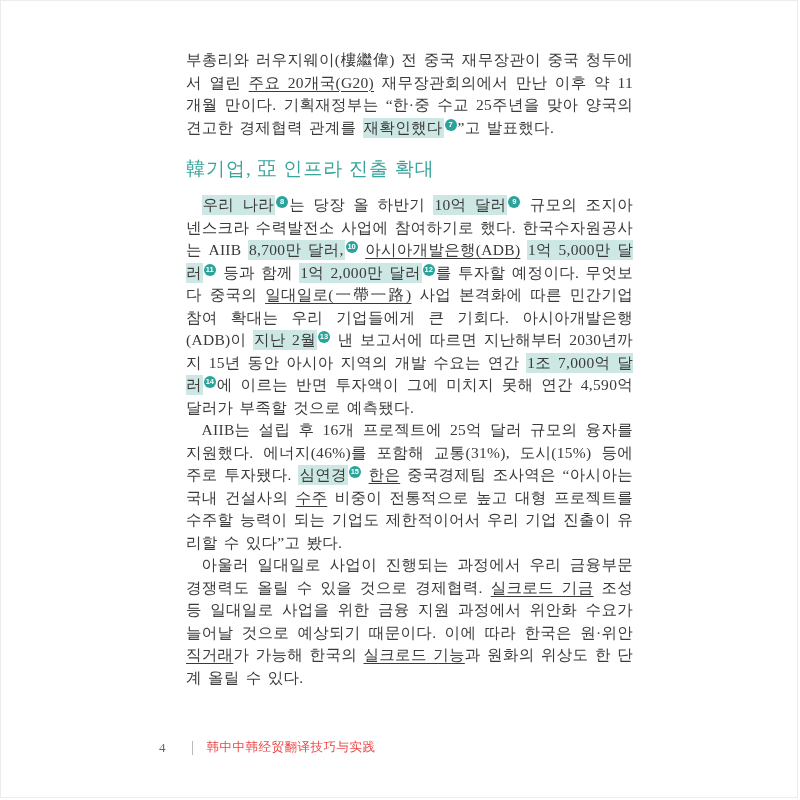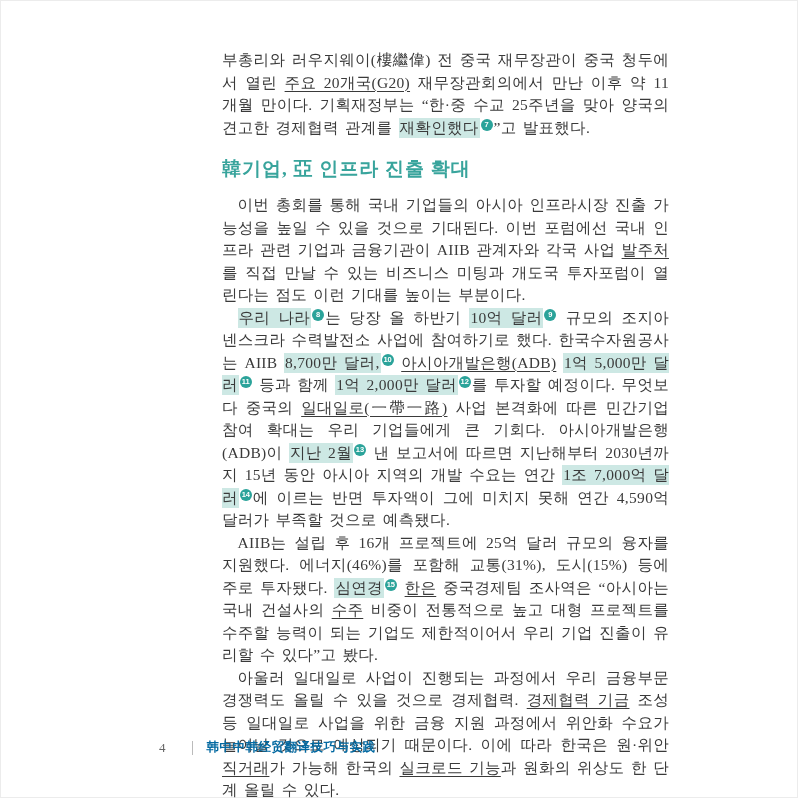--- a/index.html
+++ b/index.html
@@ -18,36 +18,35 @@
     border: 1px solid #ececec;
     box-sizing: border-box;
     font-family: "Liberation Serif", "DejaVu Serif", serif;
   }
   .content {
     position: absolute;
     left: 185px;
     top: 48px;
     width: 447px;
     color: var(--text-color, #3a3a3a);
-    margin-left: 36px;
   }
   .content p {
     margin: 0;
     font-size: 15.5px;
     line-height: 22.5px;
     text-align: justify;
     word-spacing: 2px;
     letter-spacing: 0.3px;
   }
   .content p.indent { text-indent: 1em; }
   .content h2 {
     margin: 18px 0 13px 0;
     font-size: 19px;
     line-height: 24px;
-    font-weight: bold;
+    font-weight: normal;
     letter-spacing: 1px;
     color: var(--accent-color, #38a49c);
   }
   .hl {
     background: var(--highlight-color, #cde8e4);
     padding: 1px 1px 2px 1px;
   }
   .ul {
     text-decoration: underline;
     text-underline-offset: 3px;
@@ -88,35 +87,34 @@
   }
   .footer .divider {
     display: inline-block;
     width: 1px;
     height: 14px;
     background: #bbbbbb;
     margin: 0 14px 0 26px;
   }
   .footer .booktitle {
     font-size: 12.5px;
-    font-weight: bold;
-    color: #0369a1;
+    font-weight: normal;
+    color: #ef4444;
     letter-spacing: 0.5px;
   }
 </style>
 </head>
 <body>
 
 <div class="page">
   <div class="content" id="content">
       <p class=""><span class="">부총리와 러우지웨이(樓繼偉) 전 중국 재무장관이 중국 청두에서 열린 </span><span class="ul">주요 20개국(G20)</span><span class=""> 재무장관회의에서 만난 이후 약 11개월 만이다. 기획재정부는 “한·중 수교 25주년을 맞아 양국의 견고한 경제협력 관계를 </span><span class="hl ">재확인했다</span><span class="marker">7</span><span class="">”고 발표했다.</span></p>
       <h2>韓기업, 亞 인프라 진출 확대</h2>
-      <p class="indent"><span class="">이번 총회를 통해 국내 기업들의 아시아 인프라시장 진출 가능성을 높일 수 있을 것으로 기대된다. 이번 포럼에선 국내 인프라 관련 기업과 금융기관이 AIIB 관계자와 각국 사업 </span><span class="ul">발주처</span><span class="">를 직접 만날 수 있는 비즈니스 미팅과 개도국 투자포럼이 열린다는 점도 이런 기대를 높이는 부분이다.</span></p>
       <p class="indent"><span class="hl ">우리 나라</span><span class="marker">8</span><span class="">는 당장 올 하반기 </span><span class="hl ">10억 달러</span><span class="marker">9</span><span class=""> 규모의 조지아 넨스크라 수력발전소 사업에 참여하기로 했다. 한국수자원공사는 AIIB </span><span class="hl ">8,700만 달러,</span><span class="marker">10</span><span class=""> </span><span class="ul">아시아개발은행(ADB)</span><span class=""> </span><span class="hl ">1억 5,000만 달러</span><span class="marker">11</span><span class=""> 등과 함께 </span><span class="hl ">1억 2,000만 달러</span><span class="marker">12</span><span class="">를 투자할 예정이다. 무엇보다 중국의 </span><span class="ul">일대일로(一帶一路)</span><span class=""> 사업 본격화에 따른 민간기업 참여 확대는 우리 기업들에게 큰 기회다. 아시아개발은행(ADB)이 </span><span class="hl ">지난 2월</span><span class="marker">13</span><span class=""> 낸 보고서에 따르면 지난해부터 2030년까지 15년 동안 아시아 지역의 개발 수요는 연간 </span><span class="hl ">1조 7,000억 달러</span><span class="marker">14</span><span class="">에 이르는 반면 투자액이 그에 미치지 못해 연간 4,590억 달러가 부족할 것으로 예측됐다.</span></p>
       <p class="indent"><span class="">AIIB는 설립 후 16개 프로젝트에 25억 달러 규모의 융자를 지원했다. 에너지(46%)를 포함해 교통(31%), 도시(15%) 등에 주로 투자됐다. </span><span class="hl ">심연경</span><span class="marker">15</span><span class=""> </span><span class="ul">한은</span><span class=""> 중국경제팀 조사역은 “아시아는 국내 건설사의 </span><span class="ul">수주</span><span class=""> 비중이 전통적으로 높고 대형 프로젝트를 수주할 능력이 되는 기업도 제한적이어서 우리 기업 진출이 유리할 수 있다”고 봤다.</span></p>
-      <p class="indent"><span class="">아울러 일대일로 사업이 진행되는 과정에서 우리 금융부문 경쟁력도 올릴 수 있을 것으로 경제협력. </span><span class="ul">경제협력 기금</span><span class=""> 조성 등 일대일로 사업을 위한 금융 지원 과정에서 위안화 수요가 늘어날 것으로 예상되기 때문이다. 이에 따라 한국은 원·위안 </span><span class="ul">직거래</span><span class="">가 가능해 한국의 </span><span class="ul">실크로드 기능</span><span class="">과 원화의 위상도 한 단계 올릴 수 있다.</span></p>
+      <p class="indent"><span class="">아울러 일대일로 사업이 진행되는 과정에서 우리 금융부문 경쟁력도 올릴 수 있을 것으로 경제협력. </span><span class="ul">실크로드 기금</span><span class=""> 조성 등 일대일로 사업을 위한 금융 지원 과정에서 위안화 수요가 늘어날 것으로 예상되기 때문이다. 이에 따라 한국은 원·위안 </span><span class="ul">직거래</span><span class="">가 가능해 한국의 </span><span class="ul">실크로드 기능</span><span class="">과 원화의 위상도 한 단계 올릴 수 있다.</span></p>
     </div>
   <div class="footer">
     <span class="pagenum">4</span>
     <span class="divider"></span>
     <span class="booktitle">韩中中韩经贸翻译技巧与实践</span>
   </div>
 </div>
 
 </body></html>

